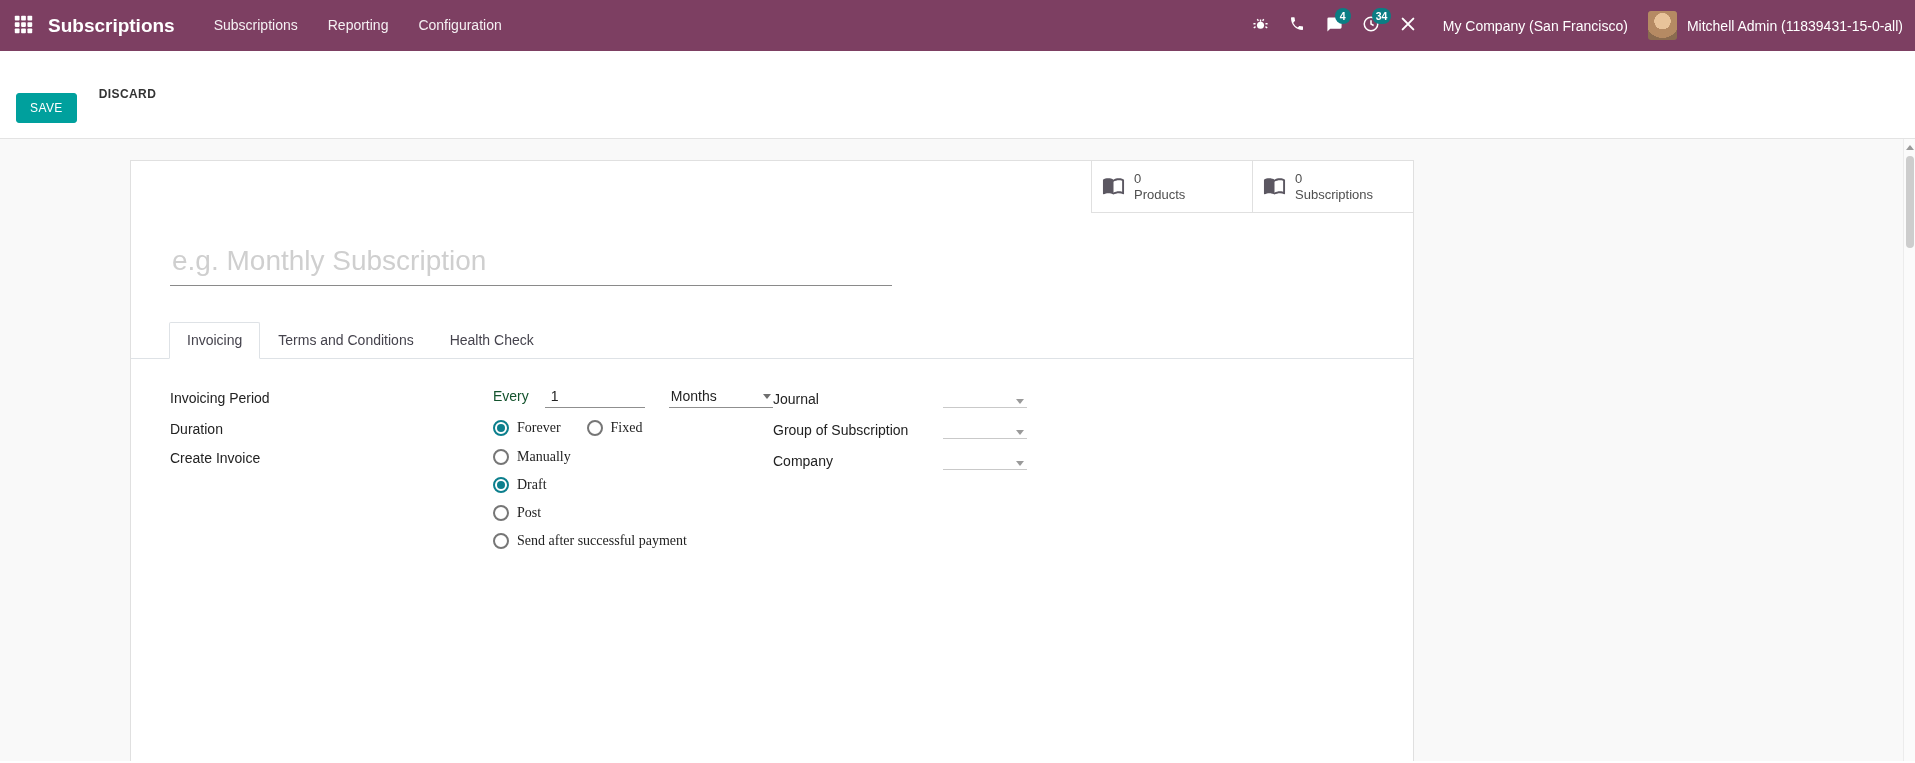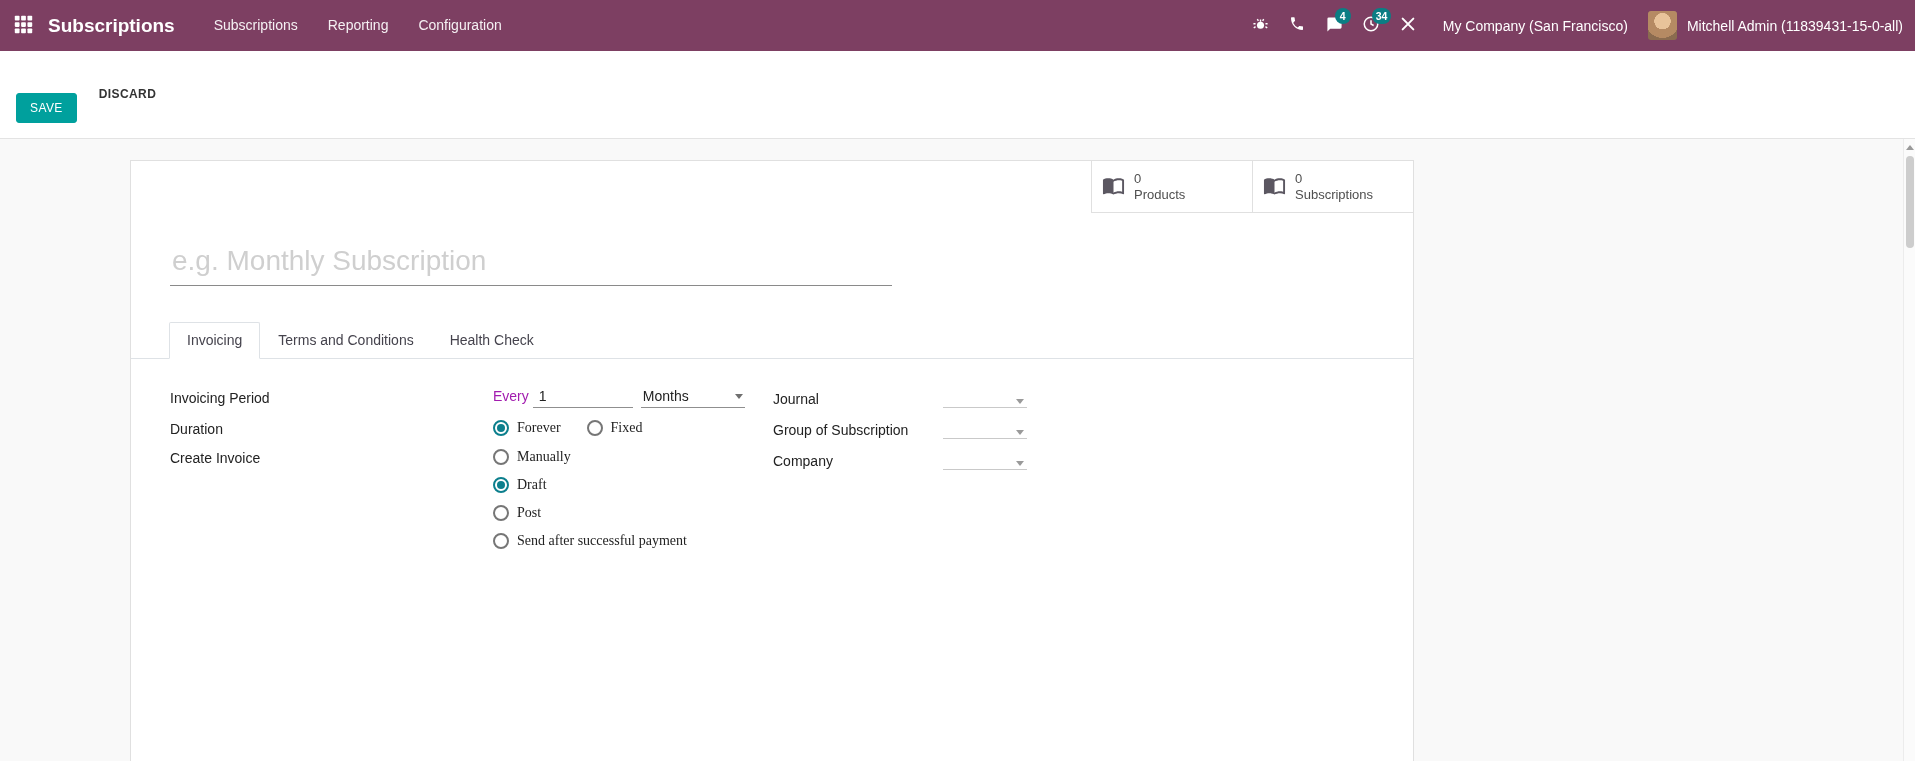--- a/index.html
+++ b/index.html
@@ -85,28 +85,28 @@
   .tab[data-active="true"] { background:#fff; border-color:#dee2e6 #dee2e6 #fff; }
 
   .form { display:flex; padding:29px 0 30px 39px; }
   .col-left { width:603px; }
   .col-right { flex:1; }
 
   .field-row { display:flex; align-items:flex-start; margin-bottom:11px;gap:18px; }
   .flabel { width:305px; font-size:14px; color:#222; padding-top:2px; flex:0 0 auto; }
 
   .inline { display:flex; align-items:baseline; }
-  .inline .prefix { font-size:14px; color:#a21caf; margin-right:4px; }
+  .inline .prefix { font-size:14px; color:#14532d; margin-right:16px; }
   .num-input {
     width:100px; border:none; border-bottom:1px solid #8f8f8f; outline:none;
     font-size:14px; color:#222; padding:0 0 3px 6px; background:transparent;
     font-family:"Liberation Sans", sans-serif;
   }
   .select {
-    width:104px; border-bottom:1px solid #8f8f8f; margin-left:8px;
+    width:104px; border-bottom:1px solid #8f8f8f; margin-left:24px;
     display:flex; align-items:center; justify-content:space-between;
     padding:0 2px 3px 2px; cursor:pointer;
   }
   .select .txt { font-size:14px; color:#222; }
   .caret { width:0; height:0; border-left:4px solid transparent; border-right:4px solid transparent; border-top:5px solid #6f6f6f; }
 
   .radio-row { display:flex; gap:26px; padding-top:1px; }
   .radio-stack { display:flex; flex-direction:column; gap:12px; padding-top:1px; }
   .radio { display:inline-flex; align-items:center; gap:8px; cursor:pointer;font-family:Liberation Serif, serif; }
   .radio .circle {

